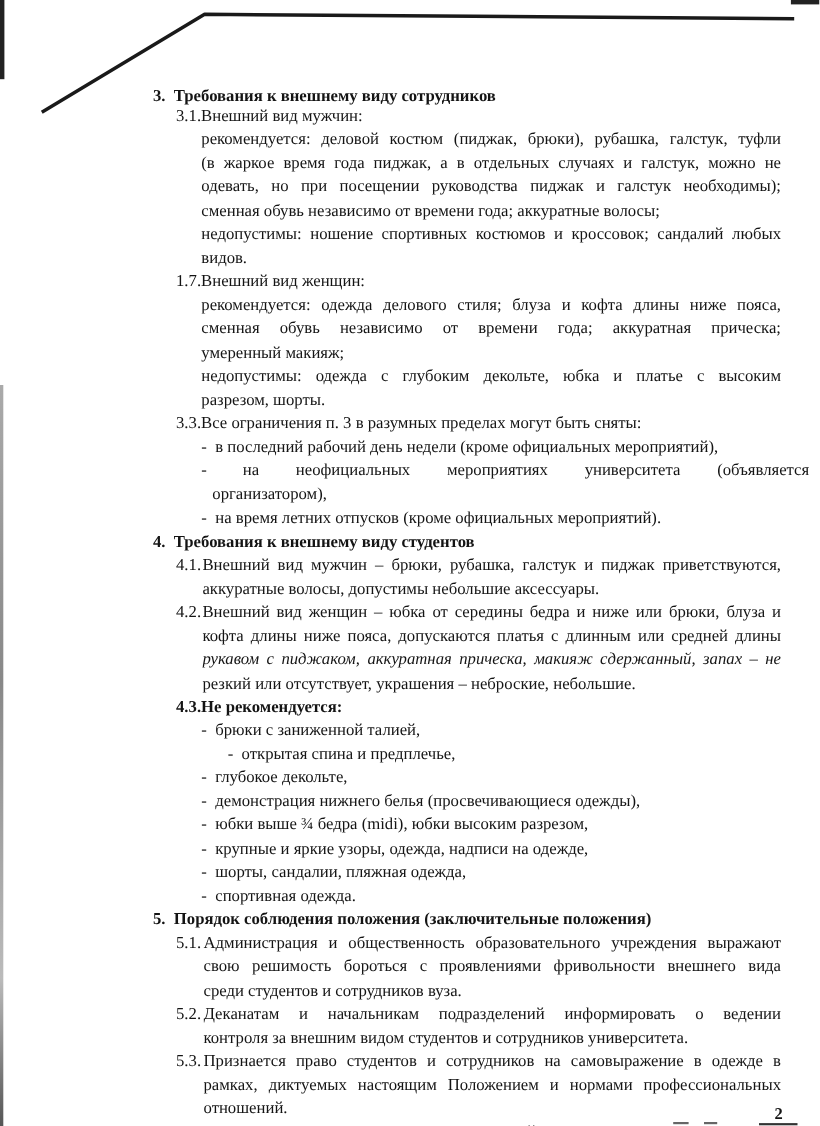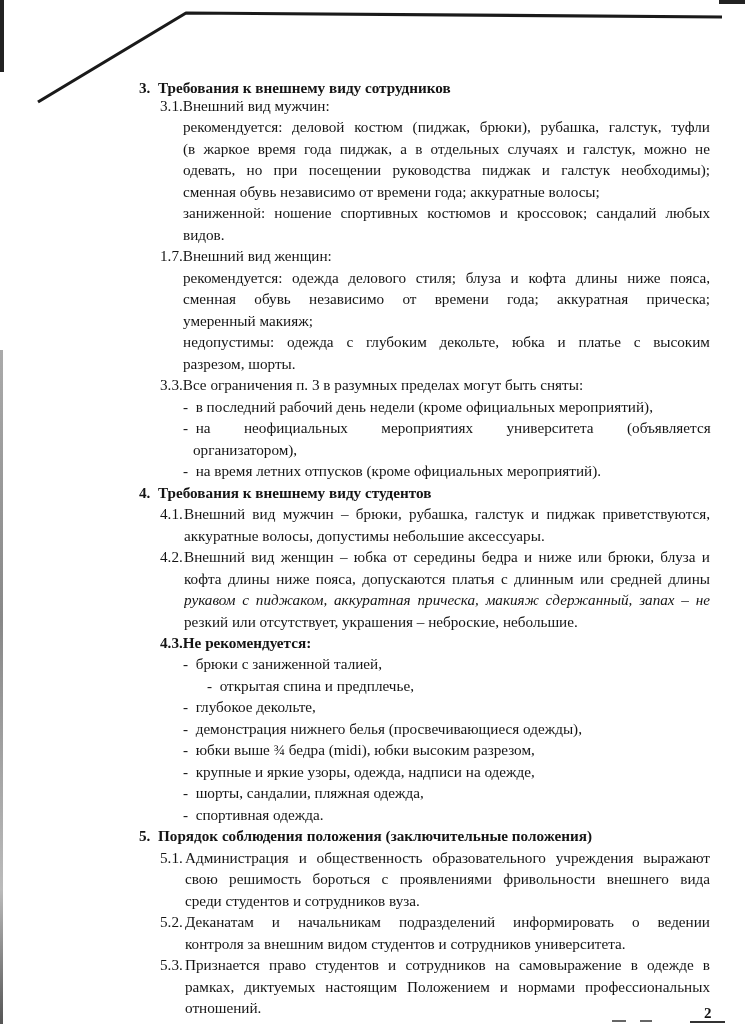--- a/index.html
+++ b/index.html
@@ -53,37 +53,37 @@
     <span>3.</span>&nbsp;
     <span>Требования к внешнему виду сотрудников</span>
   </div>
   <div class="line" style="left:160px; top:22px;text-align:right;">
     <span>3.1.</span><span>Внешний вид мужчин:</span>
   </div>
   <div class="line just" style="left:183px; top:43px; width:527px;">рекомендуется: деловой костюм (пиджак, брюки), рубашка, галстук, туфли</div>
   <div class="line just" style="left:183px; top:65px; width:527px;">(в жаркое время года пиджак, а в отдельных случаях и галстук, можно не</div>
   <div class="line just" style="left:183px; top:86px; width:527px;">одевать, но при посещении руководства пиджак и галстук необходимы);</div>
   <div class="line" style="left:183px; top:108px;">сменная обувь независимо от времени года; аккуратные волосы;</div>
-  <div class="line just" style="left:183px; top:129px; width:527px;">заниженной: ношение спортивных костюмов и кроссовок; сандалий любых</div>
+  <div class="line just" style="left:183px; top:129px; width:527px;">недопустимы: ношение спортивных костюмов и кроссовок; сандалий любых</div>
   <div class="line" style="left:183px; top:151px;">видов.</div>
 
   <div class="line" style="left:160px; top:172px;">
     <span>1.7.</span><span>Внешний вид женщин:</span>
   </div>
   <div class="line just" style="left:183px; top:194px; width:527px;">рекомендуется: одежда делового стиля; блуза и кофта длины ниже пояса,</div>
   <div class="line just" style="left:183px; top:215px; width:527px;">сменная обувь независимо от времени года; аккуратная прическа;</div>
   <div class="line" style="left:183px; top:237px;">умеренный макияж;</div>
   <div class="line just" style="left:183px; top:258px; width:527px;">недопустимы: одежда с глубоким декольте, юбка и платье с высоким</div>
   <div class="line" style="left:183px; top:280px;">разрезом, шорты.</div>
 
   <div class="line" style="left:160px; top:301px;">
     <span>3.3.</span><span>Все ограничения п. 3 в разумных пределах могут быть сняты:</span>
   </div>
   <div class="line" style="left:183px; top:323px;"><span>-&nbsp;&nbsp;</span><span>в последний рабочий день недели (кроме официальных мероприятий),</span></div>
-  <div class="line" style="left:183px; top:344px; width:527px;"><span>-&nbsp;&nbsp;</span><span class="just" style="display:inline-block; width:515px; vertical-align:top; word-spacing:0;">на неофициальных мероприятиях университета (объявляется</span></div>
+  <div class="line" style="left:183px; top:344px; width:527px;"><span>-&nbsp;&nbsp;</span><span class="just" style="display:inline-block; width:515px; vertical-align:top; word-spacing:0;margin-left:25px;">на неофициальных мероприятиях университета (объявляется</span></div>
   <div class="line" style="left:193px; top:366px;">организатором),</div>
   <div class="line" style="left:183px; top:387px;"><span>-&nbsp;&nbsp;</span><span>на время летних отпусков (кроме официальных мероприятий).</span></div>
 
   <div class="line h" style="left:139px; top:409px;">
     <span>4.</span>&nbsp;
     <span>Требования к внешнему виду студентов</span>
   </div>
   <div class="line" style="left:160px; top:430px;">
     <span>4.1.</span>
   </div>

